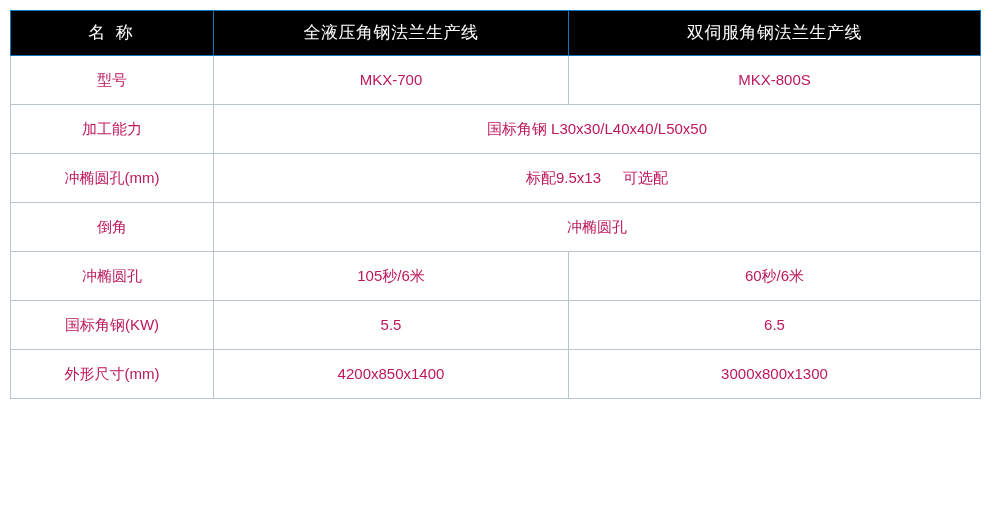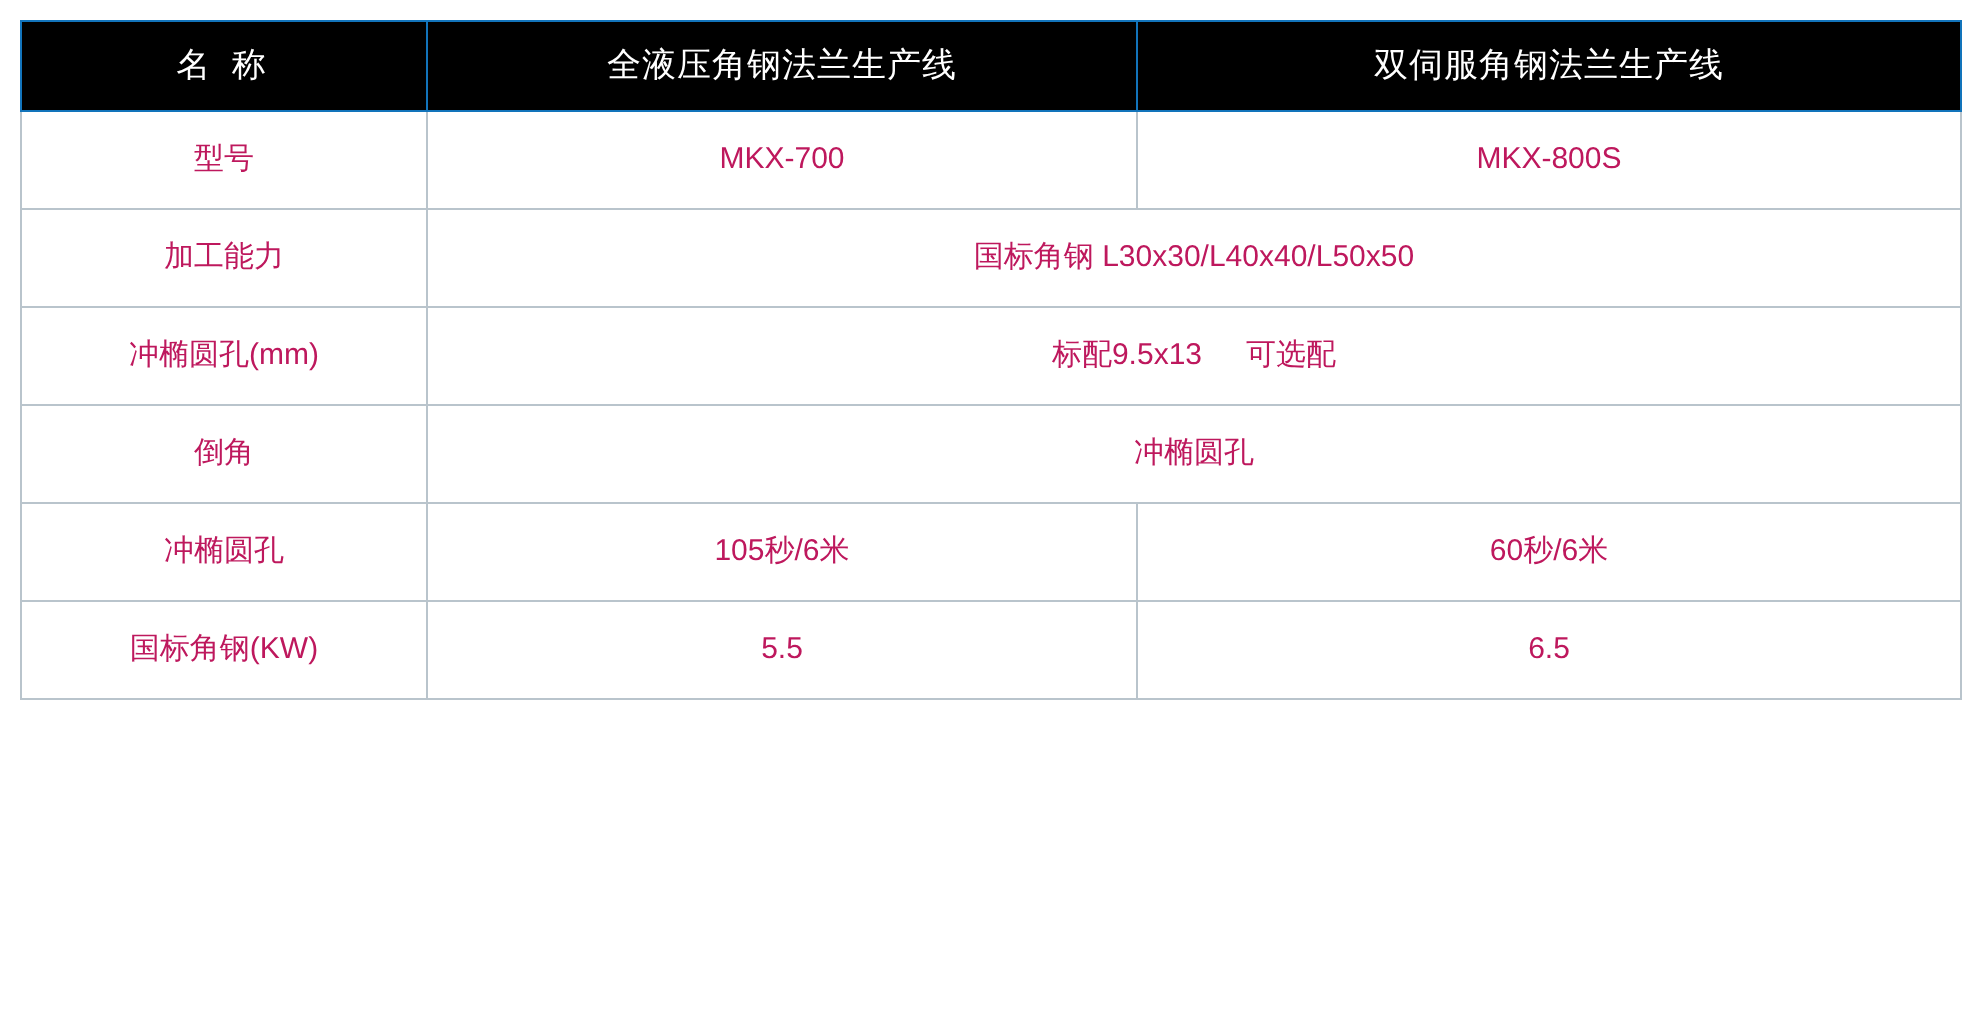--- a/index.html
+++ b/index.html
@@ -104,16 +104,21 @@
       <td>105秒/6米</td>
       <td>60秒/6米</td>
     </tr>
 
     <tr>
       <td class="label-cell">国标角钢(KW)</td>
       <td>5.5</td>
       <td>6.5</td>
     </tr>
 
+    <tr>
+      <td class="label-cell">外形尺寸(mm)</td>
+      <td>4200x850x1400</td>
+      <td>3000x800x1300</td>
+    </tr>
 
 
   </tbody>
 </table>
 
 </body></html>

